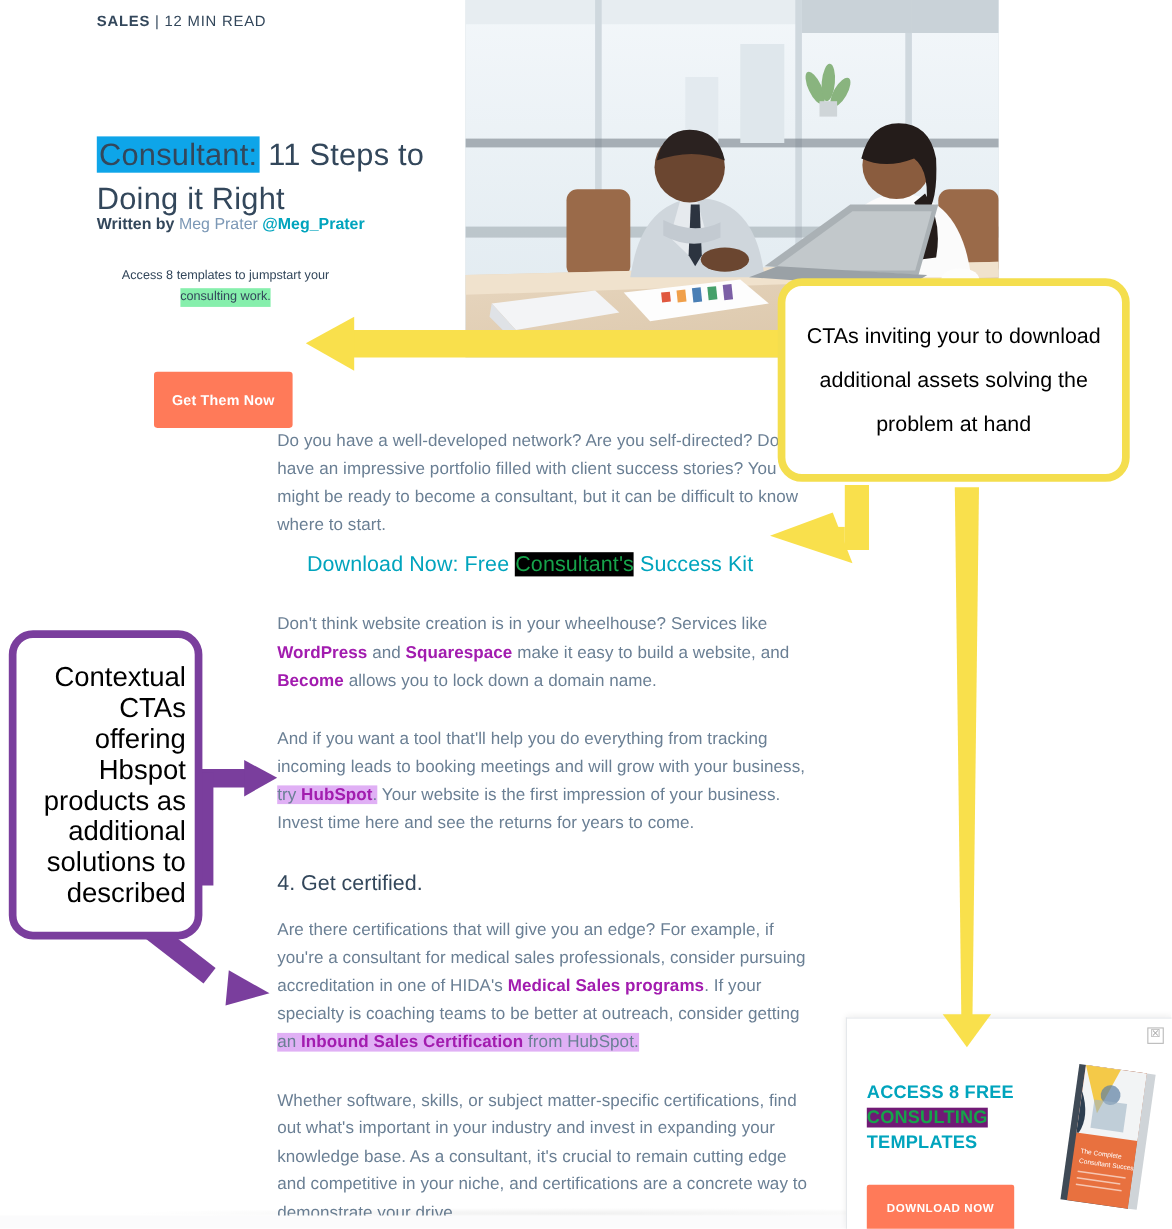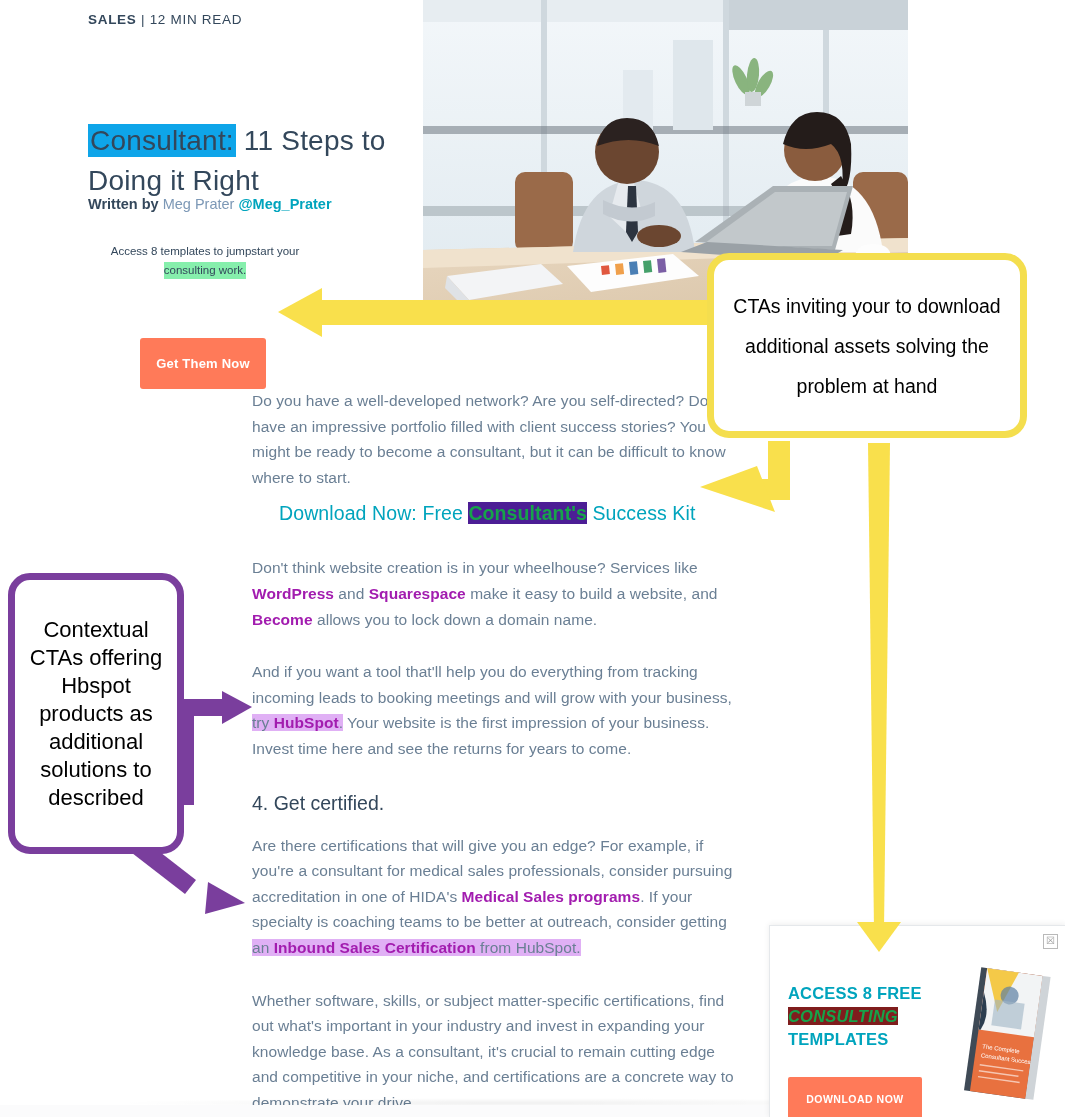--- a/index.html
+++ b/index.html
@@ -61,38 +61,38 @@
   .hl-purple{background:#e0b0f5;}
   .h-sub{
     font-size:19.5px;line-height:28px;color:#33475b;font-weight:normal;
     margin:0 0 16px 0;
   }
   .cta-link{
     position:absolute;left:279px;top:502px;width:460px;
     font-size:19.5px;color:#00a4bd;font-weight:normal;text-decoration:none;
     letter-spacing:.1px;
   }
-  .cta-link .mid{background:#4c1d95;color:#16a34a;font-weight:bold;margin-top:44px;}
+  .cta-link .mid{background:#000000;color:#16a34a;font-weight:normal;margin-top:44px;}
 
   
   .bottom-band{position:absolute;left:0;top:1105px;width:1065px;height:12px;background:#fbfbfc;}
   .soft-shadow{position:absolute;left:110px;top:1098px;width:820px;height:10px;
     background:radial-gradient(ellipse at center, rgba(0,0,0,.06), rgba(0,0,0,0) 70%);}
 
   
   .popup{
     position:absolute;left:769px;top:925px;width:296px;height:192px;
     background:#fff;border-top:1px solid #e5e8eb;border-left:1px solid #e5e8eb;
     box-shadow:0 -1px 6px rgba(0,0,0,.07);
   }
   .popup-close{position:absolute;right:8px;top:8px;width:13px;height:13px;
     border:1px solid #b9b9b9;color:#9b9b9b;font-size:10px;line-height:11px;text-align:center;}
   .popup-head{position:absolute;left:18px;top:56px;width:160px;
     font-size:16.5px;line-height:23px;font-weight:bold;color:#00a4bd;letter-spacing:.2px;}
-  .popup-head .y{background:#7f1d1d;color:#16a34a;font-style:italic;}
+  .popup-head .y{background:#701a75;color:#16a34a;}
   .popup-cta{
     position:absolute;left:18px;top:151px;width:134px;height:44px;background:#ff7a59;
     display:flex;align-items:center;justify-content:center;border-radius:2px;
     color:#fff;font-size:10.5px;font-weight:bold;letter-spacing:.5px;}
   .ebook{position:absolute;left:190px;top:40px;width:88px;height:130px;}
 
   
   .anno{position:absolute;left:0;top:0;width:1065px;height:1117px;pointer-events:none;}
 
   .callout{
@@ -102,22 +102,22 @@
   }
   .callout-yellow{
     left:707px;top:253px;width:320px;height:185px;
     border:7px solid #f4de4e;
     font-size:19.5px;line-height:40px;
     padding:0 18px;box-sizing:border-box;
   }
   .callout-purple{
     left:8px;top:573px;width:176px;height:281px;
     border:7px solid #7a3e9d;
-    font-size:22px;line-height:28px;
-    padding:0 8px;box-sizing:border-box;
+    font-size:25px;line-height:28px;
+    padding:0 8px;box-sizing:border-box;text-align:right;
   }
 </style>
 </head>
 <body>
 
 <div class="stage">
 
   <div class="article">
 
     <div class="kicker">

